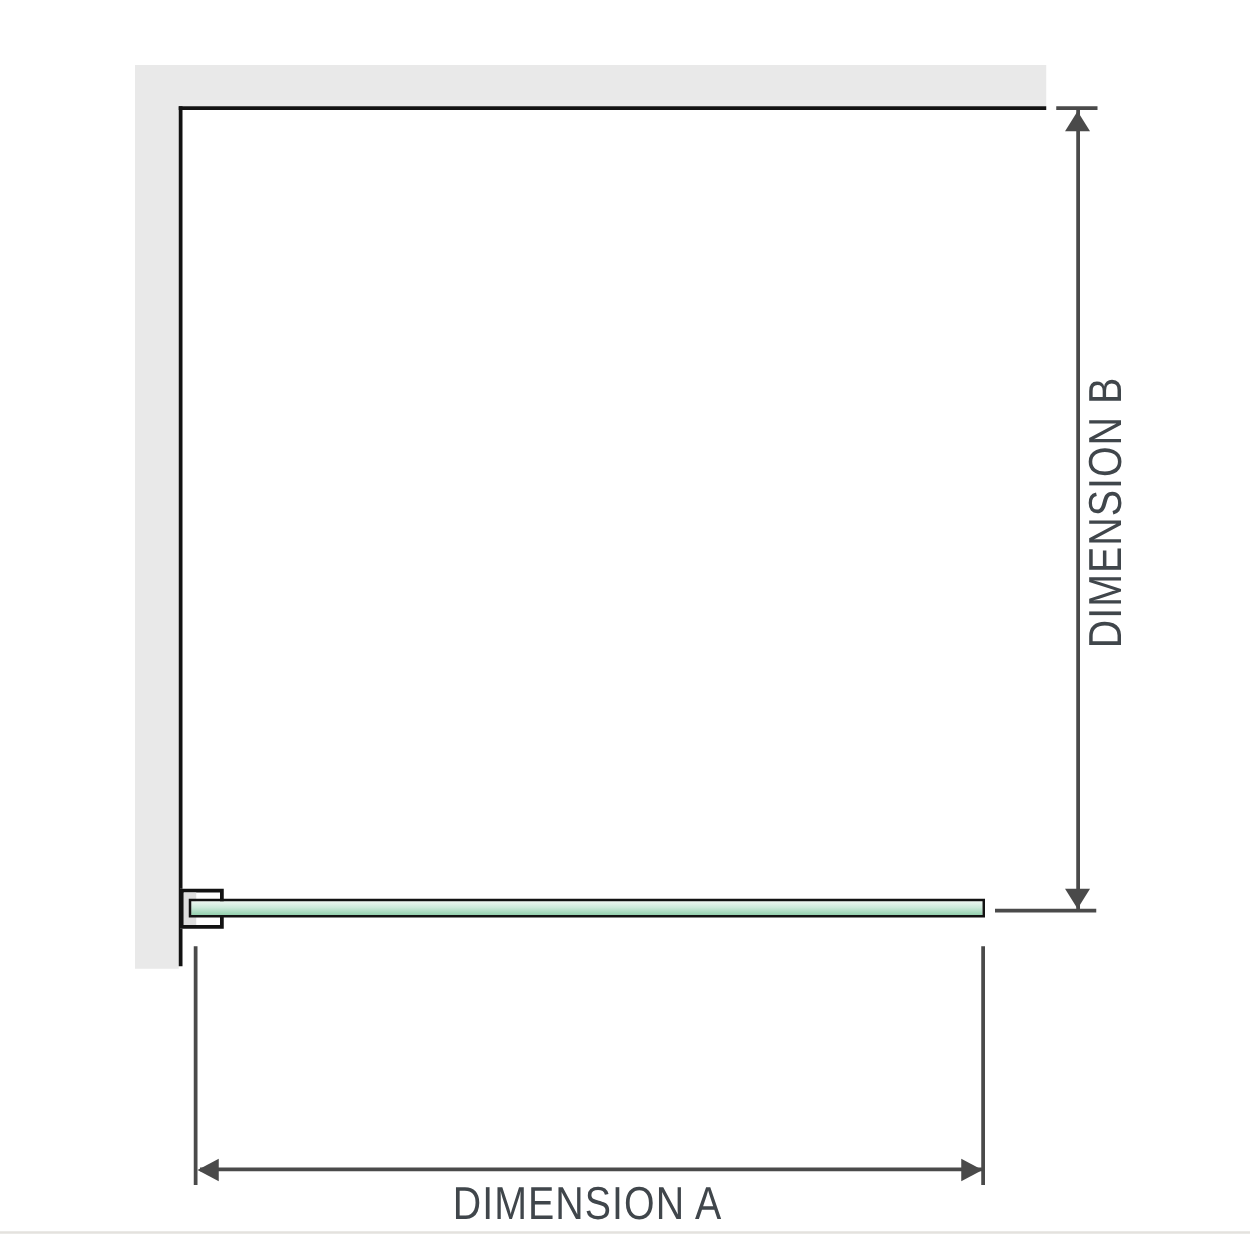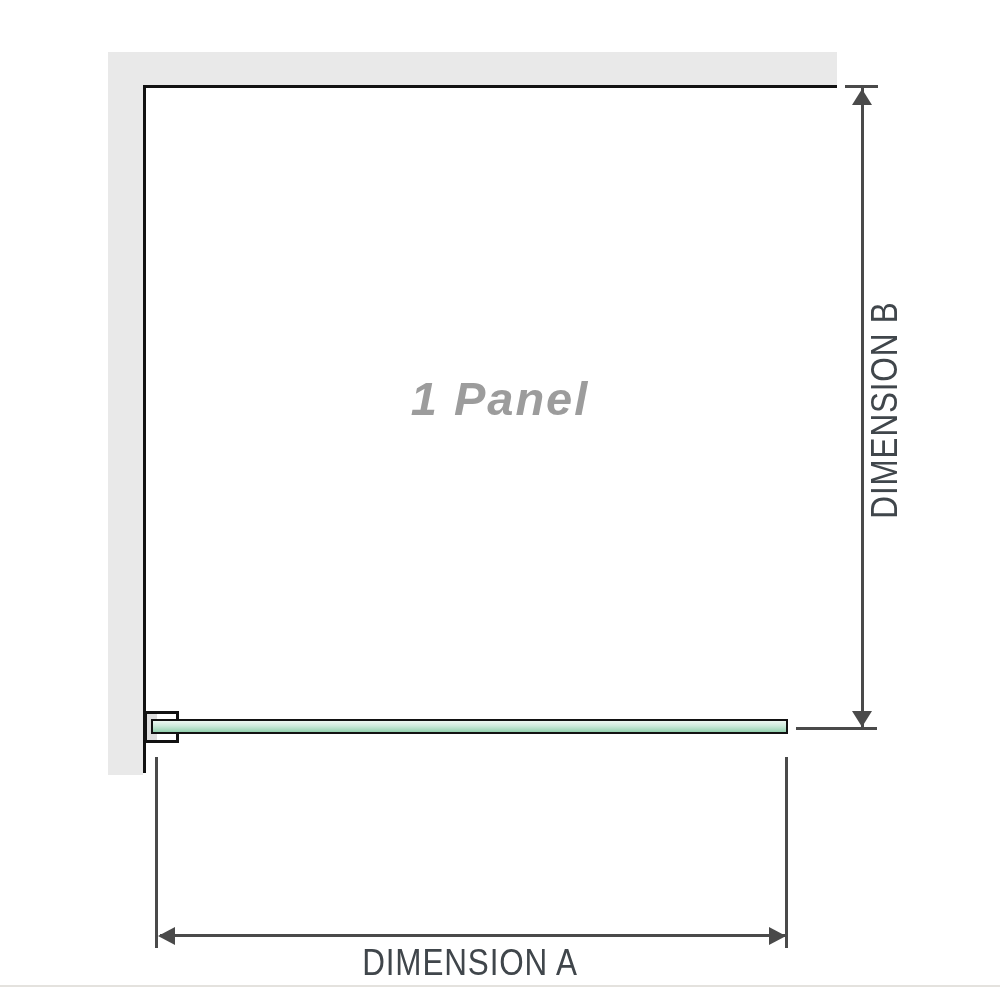--- a/index.html
+++ b/index.html
@@ -136,21 +136,20 @@
 <body>
 
 <div class="stage">
 
   <div class="abs wall-top"></div>
   <div class="abs wall-left"></div>
 
   <div class="abs frame-top"></div>
   <div class="abs frame-left"></div>
 
-  <div class="abs panel-label">1 Panel</div>
 
   <div class="abs bracket">
     <div class="abs bracket-pad"></div>
   </div>
   <div class="abs glass-panel"></div>
 
   <div class="abs dim dimb-tick-top"></div>
   <div class="abs dim dimb-tick-bottom"></div>
   <div class="abs dim dimb-line"></div>
   <div class="abs arrow arrow-up"></div>

